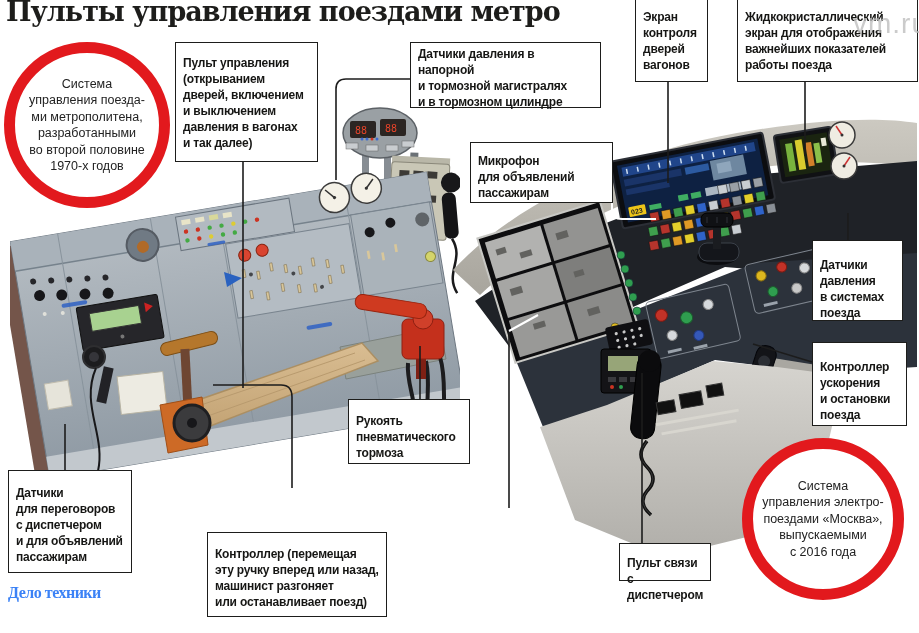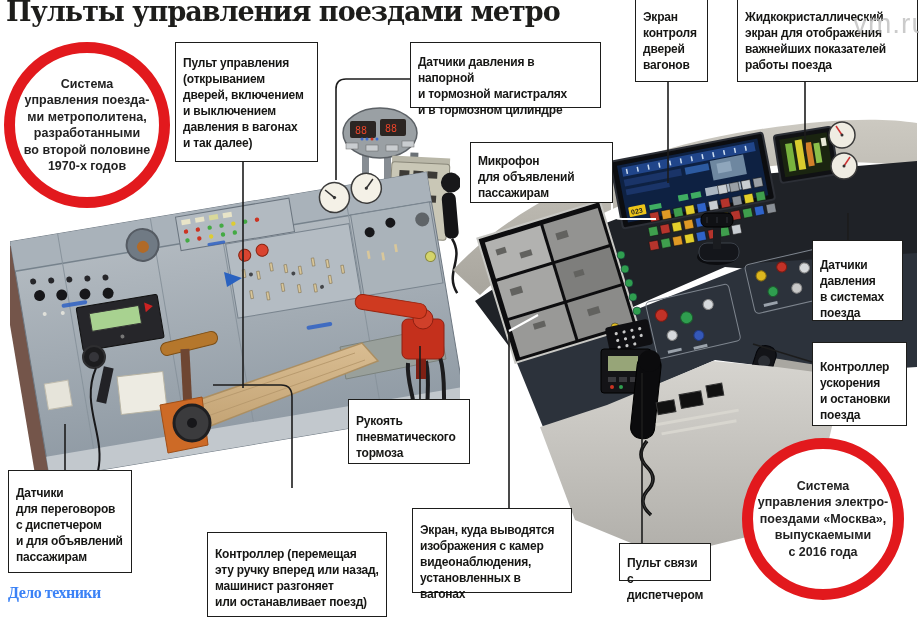--- a/index.html
+++ b/index.html
@@ -8,34 +8,34 @@
   #title{position:absolute;left:6px;top:-4px;font-family:"DejaVu Serif",serif;
          font-weight:700;font-size:27px;letter-spacing:-1px;color:#1d1d1b;}
   #watermark{position:absolute;left:853px;top:8px;font-weight:400;font-size:28px;
          color:rgba(190,190,190,.8);letter-spacing:1px;}
   #footer-brand{position:absolute;left:8px;top:584px;font-family:Liberation Serif, serif;
          font-weight:700;font-size:16px;color:#3b82f6;letter-spacing:-0.5px;}
   .callout{position:absolute;background:#fff;border:1.6px solid #1d1d1b;color:#161614;
          font-weight:700;font-size:12px;line-height:16px;letter-spacing:-0.2px;
          white-space:pre-line;padding:8px 7px;box-sizing:border-box;}
   .c1{left:175px;top:42px;width:143px;height:120px;padding-top:12px;}
-  .c2{left:410px;top:42px;width:191px;height:66px;padding-top:11px;}
+  .c2{left:410px;top:42px;width:191px;height:66px;padding-top:3px;}
   .c3{left:635px;top:-4px;width:73px;height:86px;padding-top:12px;}
   .c4{left:737px;top:-4px;width:181px;height:86px;padding-top:12px;}
   .c5{left:470px;top:142px;width:143px;height:61px;padding-top:10px;}
   .c6{left:812px;top:240px;width:91px;height:81px;padding-top:16px;}
   .c7{left:812px;top:342px;width:95px;height:84px;padding-top:16px;}
   .c8{left:348px;top:399px;width:122px;height:65px;padding-top:13px;}
   .c9{left:8px;top:470px;width:124px;height:103px;padding-top:14px;}
   .c10{left:207px;top:488px;width:180px;height:85px;padding-top:13px;margin-top:44px;}
   .c11{left:412px;top:508px;width:160px;height:85px;padding-top:13px;}
   .c12{left:619px;top:543px;width:92px;height:38px;padding-top:11px;}
   .badge{position:absolute;border-radius:50%;background:#fff;border:11px solid #e2191d;
          display:flex;align-items:center;justify-content:center;text-align:center;
-         color:#222;font-weight:700;font-size:12.5px;line-height:16.5px;
+         color:#222;font-weight:400;font-size:12.5px;line-height:16.5px;
          white-space:pre-line;box-sizing:border-box;}
   .badge-old{left:4px;top:42px;width:166px;height:166px;}
   .badge-new{left:742px;top:438px;width:162px;height:162px;}
   .photo{position:absolute;}
   #photo-old{left:10px;top:105px;}
   #photo-new{left:425px;top:105px;}
   #connectors{position:absolute;left:0;top:0;}
 </style>
 </head>
 <body>
@@ -503,24 +503,20 @@
 тормоза</div>
   <div class="callout c9">Датчики
 для переговоров
 с диспетчером
 и для объявлений
 пассажирам</div>
   <div class="callout c10">Контроллер (перемещая
 эту ручку вперед или назад,
 машинист разгоняет
 или останавливает поезд)</div>
-  <div class="callout c11">Экран, куда выводятся
-изображения с камер
-видеонаблюдения,
-установленных в вагонах</div>
   <div class="callout c12">Пульт связи
 с диспетчером</div>
 
   <div class="badge badge-old">Система
 управления поезда-
 ми метрополитена,
 разработанными
 во второй половине
 1970-х годов</div>
   <div class="badge badge-new">Система

